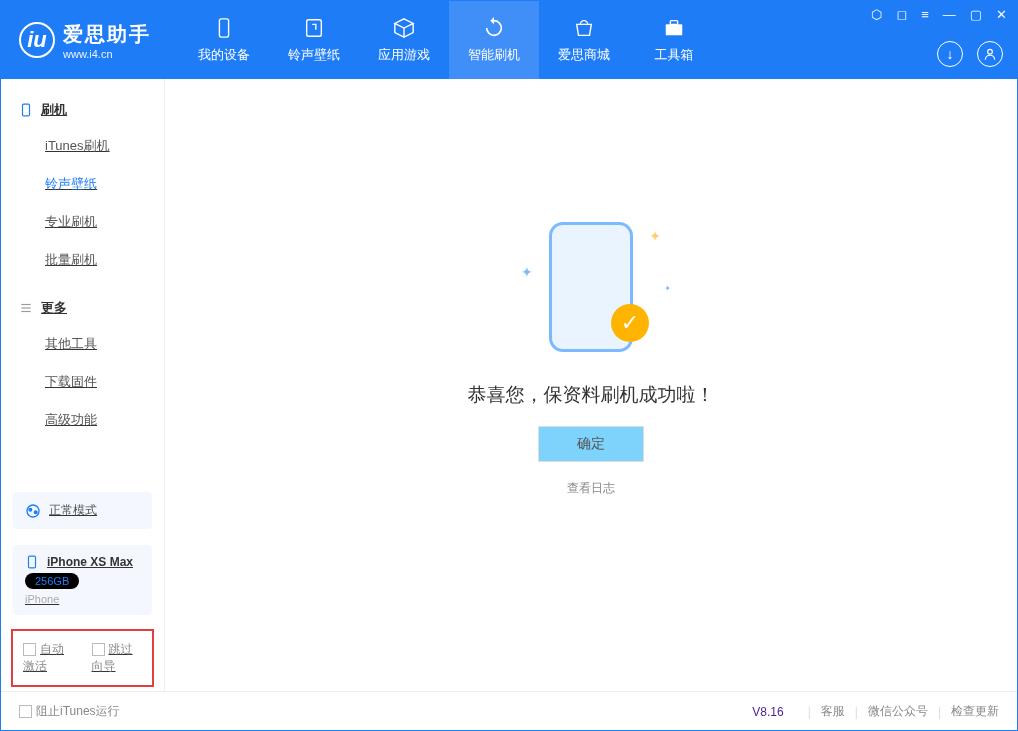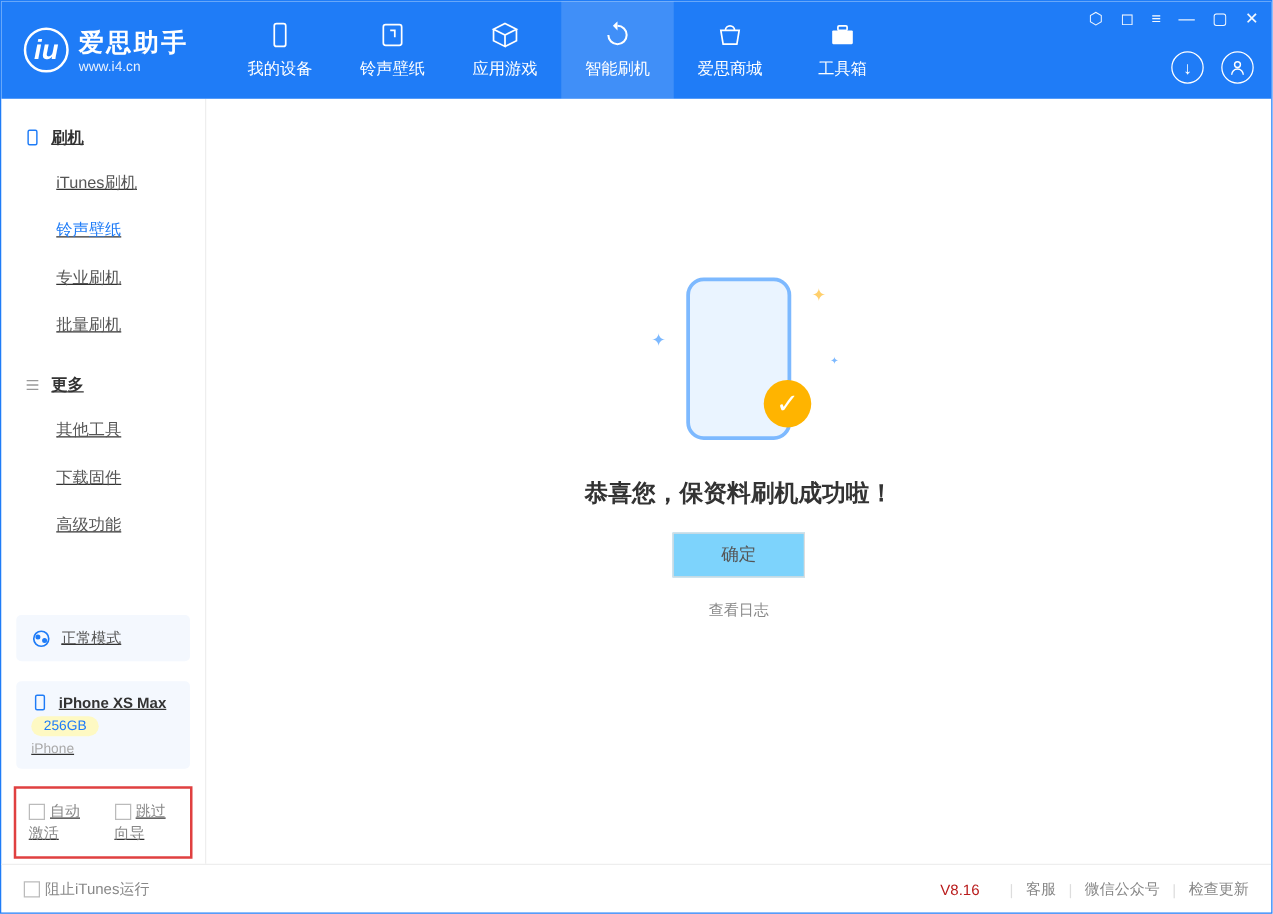--- a/index.html
+++ b/index.html
@@ -27,40 +27,40 @@
 .sidebar { width: 164px; border-right: 1px solid #eee; padding-top: 14px; font-size: 13px; color: #333; display: flex; flex-direction: column; text-decoration: underline; }
 .side-section { margin-bottom: 12px; }
 .side-title { display: flex; align-items: center; padding: 8px 18px; font-weight: bold; gap: 8px; }
 .side-title-icon { width: 14px; height: 14px; }
 .side-item { padding: 10px 18px 10px 44px; cursor: pointer; color: #555; }
 .side-item.active { color: #1f7cf7; }
 .side-spacer { flex: 1; }
 .device-box { margin: 8px 12px; background: #f4f8fe; border-radius: 4px; padding: 10px 12px; font-size: 12px; color: #555; }
 .device-box.normal { display: flex; align-items: center; gap: 8px; }
 .device-name { font-weight: bold; color: #333; display: flex; align-items: center; gap: 8px; }
-.storage-badge { display: inline-block; background: #fef9c3; color: #1f7cf7; padding: 2px 10px; border-radius: 10px; font-size: 11px; margin-top: 4px; }
+.storage-badge { display: inline-block; background: #000000; color: #1f7cf7; padding: 2px 10px; border-radius: 10px; font-size: 11px; margin-top: 4px; }
 .device-type { color: #aaa; font-size: 11px; margin-top: 4px; }
 .highlight-box { border: 2px solid #e04040; margin: 6px 10px 4px; padding: 10px; display: flex; gap: 18px; font-size: 12px; color: #888; align-items: center; }
 .chk { width: 13px; height: 13px; border: 1px solid #bbb; display: inline-block; vertical-align: middle; margin-right: 4px; }
 
 .main { flex: 1; display: flex; flex-direction: column; align-items: center; justify-content: center; gap: 18px; padding-bottom: 60px; }
 .illus { position: relative; width: 140px; height: 150px; }
 .phone { width: 84px; height: 130px; border: 3px solid #7db9ff; border-radius: 14px; background: #eaf4ff; position: absolute; left: 28px; top: 8px; }
 .check-badge { position: absolute; width: 38px; height: 38px; background: #ffb400; border-radius: 50%; right: 12px; bottom: 22px; display: flex; align-items: center; justify-content: center; color: #fff; font-size: 22px; }
 .spark { position: absolute; color: #7db9ff; font-size: 14px; }
-.msg { font-size: 19px; color: #333; font-weight: 700; }
+.msg { font-size: 19px; color: #333; font-weight: 400; }
 .ok-btn { padding: 8px 38px; border: 1px solid #ddd; background: #7dd3fc; font-size: 14px; color: #555; cursor: pointer; }
 .log-link { color: #888; font-size: 12px; cursor: pointer; }
 
 .footer { height: 40px; border-top: 1px solid #eee; display: flex; align-items: center; padding: 0 18px; font-size: 12px; color: #888; }
 .footer-left { display: flex; align-items: center; }
 .footer-right { margin-left: auto; display: flex; align-items: center; gap: 10px; }
 .footer-sep { color: #ddd; }
 .footer-link { cursor: pointer; }
-.version { color: #b91c1c; margin-right: 14px; }
+.version { color: #4c1d95; margin-right: 14px; }
 </style>
 </head>
 <body>
 
 <div class="header">
   <div class="logo-area">
     <div class="logo-badge">iu</div>
     <div class="logo-text">
       <div class="logo-title">爱思助手</div>
       <div class="logo-sub">www.i4.cn</div>

